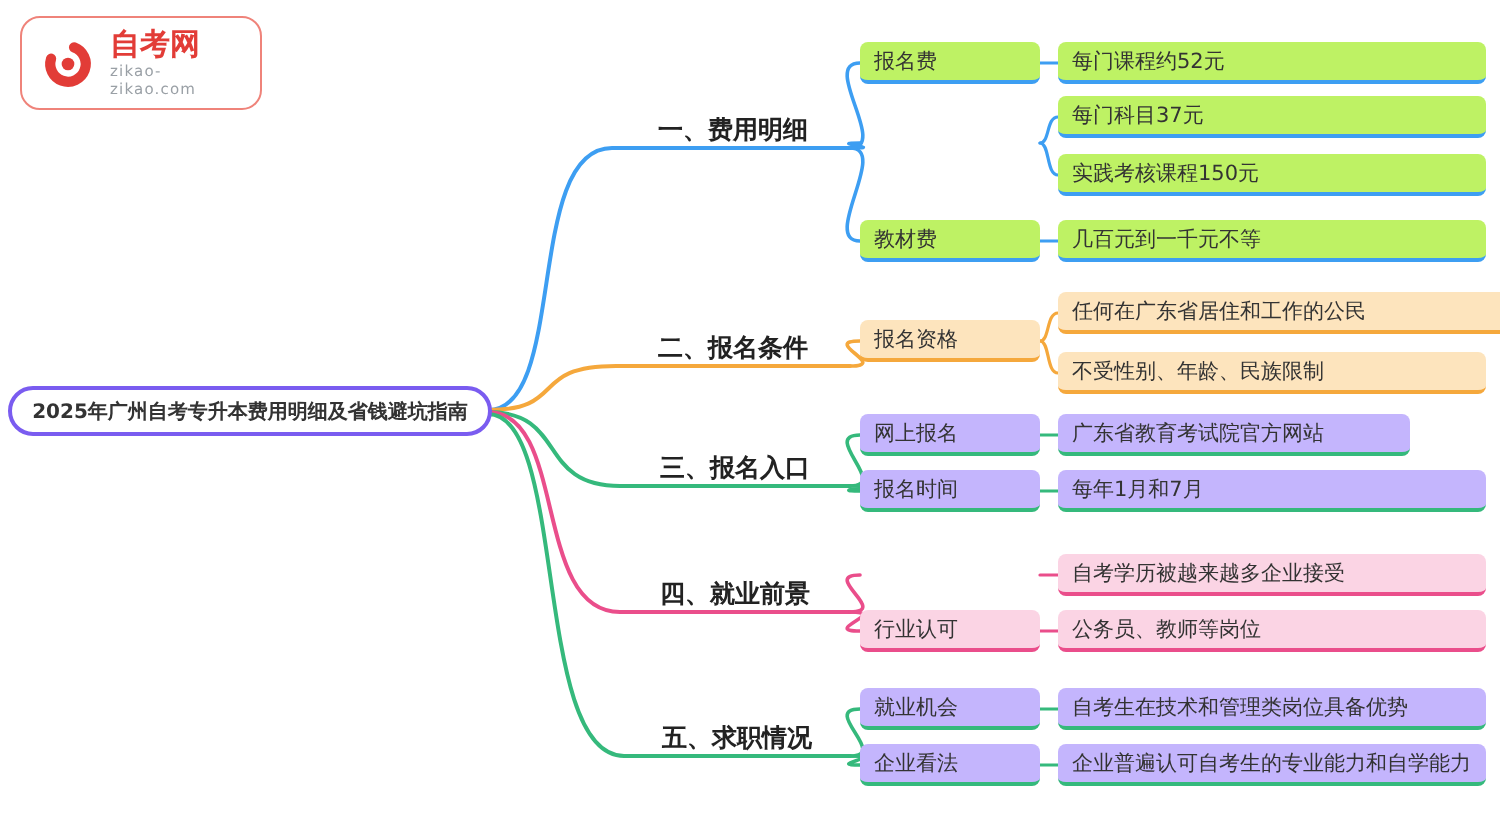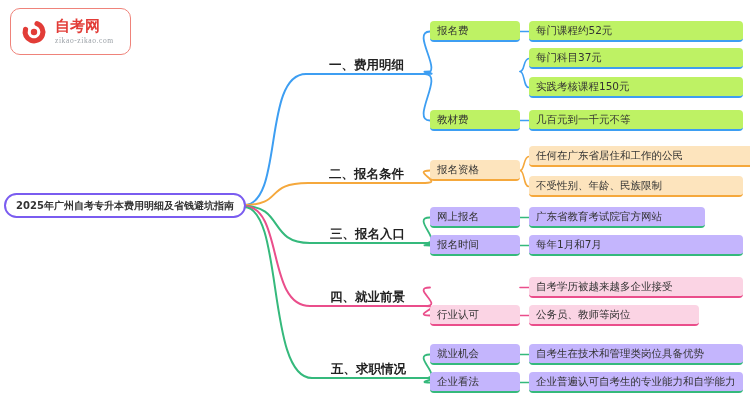--- a/index.html
+++ b/index.html
@@ -20,21 +20,21 @@
   }
   .t-blue   { background:#bef264; border-bottom-color:#3d9ef2; }
   .t-orange { background:#fde4bd; border-bottom-color:#f5a83c; }
   .t-green  { background:#c4b5fd; border-bottom-color:#35b97c; }
   .t-pink   { background:#fbd4e4; border-bottom-color:#ea4e8b; }
   .logo {
     position:absolute; left:10px; top:8px; width:121px; height:47px;
     border:1.5px solid #ef837a; border-radius:10px; background:#fff;
     display:flex; align-items:center; gap:7px; padding:0 9px; box-sizing:border-box; z-index:3;
   }
-  .logo-text { display:flex; flex-direction:column; justify-content:center;font-family:Liberation Serif, serif; }
+  .logo-text { display:flex; flex-direction:column; justify-content:center; }
   .logo-cn { color:#e23c37; font-weight:700; font-size:15px; line-height:1.15; }
   .logo-en { color:#9aa0a6; font-size:7.5px; letter-spacing:0.6px; }
   svg path { fill:none; stroke-linecap:round; }
 </style>
 </head>
 <body>
 
 <div class="canvas">
 
   <svg class="layer" width="750" height="410" viewBox="0 0 750 410">
@@ -102,17 +102,17 @@
 
   <div class="node box t-blue" style="left:529px;top:21px;width:214px;">每门课程约52元</div>
   <div class="node box t-blue" style="left:529px;top:48px;width:214px;">每门科目37元</div>
   <div class="node box t-blue" style="left:529px;top:77px;width:214px;">实践考核课程150元</div>
   <div class="node box t-blue" style="left:529px;top:110px;width:214px;">几百元到一千元不等</div>
   <div class="node box t-orange" style="left:529px;top:146px;width:258px;">任何在广东省居住和工作的公民</div>
   <div class="node box t-orange" style="left:529px;top:176px;width:214px;">不受性别、年龄、民族限制</div>
   <div class="node box t-green" style="left:529px;top:207px;width:176px;">广东省教育考试院官方网站</div>
   <div class="node box t-green" style="left:529px;top:235px;width:214px;">每年1月和7月</div>
   <div class="node box t-pink" style="left:529px;top:277px;width:214px;">自考学历被越来越多企业接受</div>
-  <div class="node box t-pink" style="left:529px;top:305px;width:170px;">公务员、教师等岗位</div>
+  <div class="node box t-pink" style="left:529px;top:305px;width:214px;">公务员、教师等岗位</div>
   <div class="node box t-green" style="left:529px;top:344px;width:214px;">自考生在技术和管理类岗位具备优势</div>
   <div class="node box t-green" style="left:529px;top:372px;width:214px;">企业普遍认可自考生的专业能力和自学能力</div>
 
 </div>
 
 </body></html>

